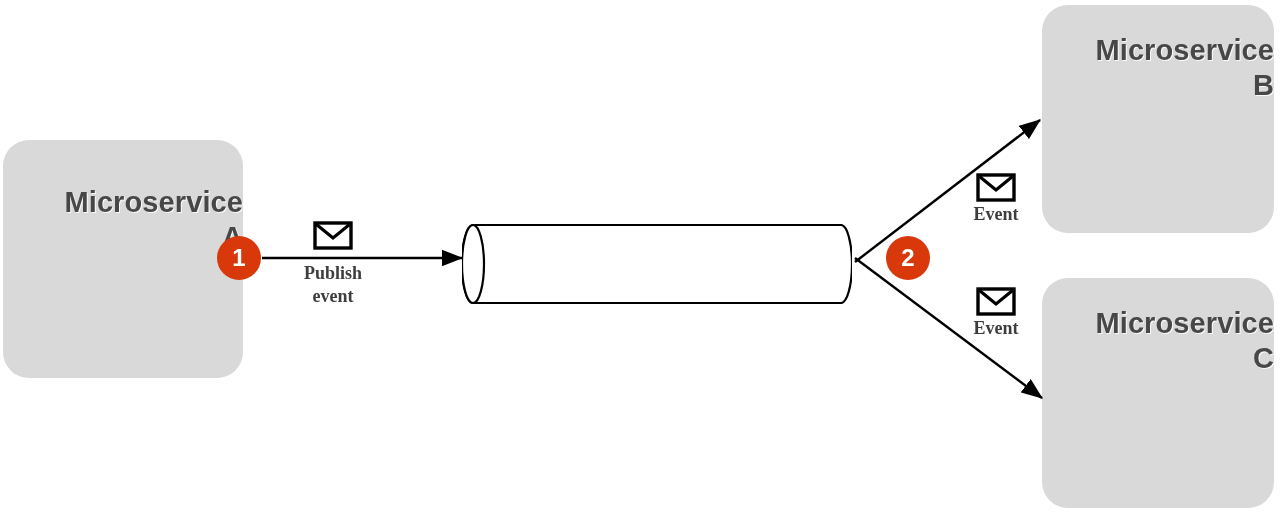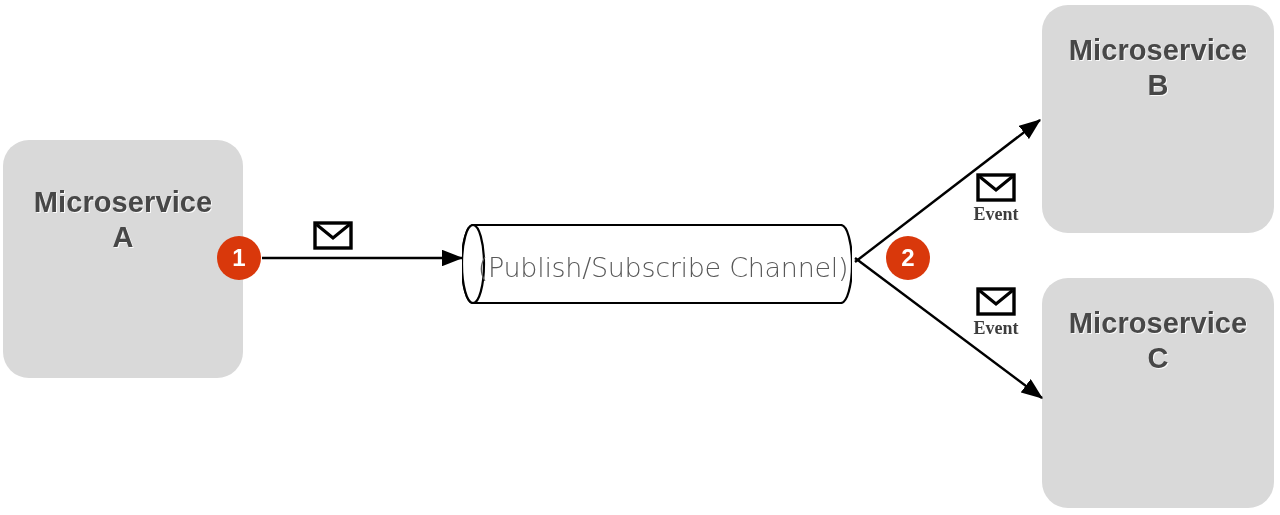--- a/index.html
+++ b/index.html
@@ -23,21 +23,21 @@
     position: absolute;
     background: #d9d9d9;
     border-radius: 26px;
     box-sizing: border-box;
     display: block;
   }
   .service-label {
     position: absolute;
     left: 0;
     right: 0;
-    text-align: center;
+    text-align: right;
     font-weight: bold;
     font-size: 29px;
     line-height: 1.22;
     color: #474747;
     text-shadow: 1px 1px 0 rgba(255,255,255,0.85);
     letter-spacing: 0.1px;
     white-space: pre-line;
   }
   
   #bus-cylinder {
@@ -134,21 +134,20 @@
     <div class="service-label" id="label-c" style="top: 28px; color: rgb(71, 71, 71);">Microservice
 C</div>
   </div>
 
   <div id="bus-cylinder" style="left: 462px; top: 224px; width: 390px; height: 80px;">
     <svg width="390" height="80" viewBox="0 0 390 80">
       <path d="M 11 1 L 379 1 A 11 39 0 0 1 379 79 L 11 79 A 11 39 0 0 1 11 1 Z" fill="#ffffff" stroke="#000000" stroke-width="2.2"></path>
       <ellipse cx="11" cy="40" rx="11" ry="39" fill="#ffffff" stroke="#000000" stroke-width="2.2"></ellipse>
     </svg>
   </div>
-  <div class="bus-subtitle">(Publish/Subscribe Channel)</div>
 
   <svg id="arrow-layer" viewBox="0 0 1280 515">
     <defs>
       <marker id="arrowhead" markerWidth="9" markerHeight="7" refX="8.5" refY="3.5" orient="auto" markerUnits="strokeWidth">
         <polygon points="0 0, 9 3.5, 0 7" fill="#000000"></polygon>
       </marker>
     </defs>
     <line id="arrow-publish" stroke="#000000" stroke-width="2.4" marker-end="url(#arrowhead)" x1="262" y1="258" x2="462" y2="258"></line>
     <line id="arrow-sub-b" stroke="#000000" stroke-width="2.4" marker-end="url(#arrowhead)" x1="855" y1="262" x2="1040" y2="120"></line>
     <line id="arrow-sub-c" stroke="#000000" stroke-width="2.4" marker-end="url(#arrowhead)" x1="855" y1="258" x2="1042" y2="398"></line>
@@ -168,19 +167,21 @@
     </svg>
   </div>
 
   <div class="envelope" id="env-c" style="left: 976px; top: 287px;">
     <svg width="40" height="29" viewBox="0 0 40 29">
       <rect x="2" y="2" width="36" height="25" fill="#ffffff" stroke="#000000" stroke-width="3.4"></rect>
       <path d="M 3.5 3.5 L 20 17 L 36.5 3.5" fill="none" stroke="#000000" stroke-width="3.2"></path>
     </svg>
   </div>
 
+  <div class="edge-label" id="lbl-publish" style="width: 130px; left: 268px; top: 262px;">Publish
+event</div>
   <div class="edge-label" id="lbl-b" style="width: 90px; left: 951px; top: 203px;">Event</div>
   <div class="edge-label" id="lbl-c" style="width: 90px; left: 951px; top: 317px;">Event</div>
 
   <div class="step-badge" id="badge-1" style="left: 217px; top: 236px; background: rgb(217, 56, 11); color: rgb(255, 255, 255);">1</div>
   <div class="step-badge" id="badge-2" style="left: 886px; top: 236px; background: rgb(217, 56, 11); color: rgb(255, 255, 255);">2</div>
 
 </div>
 
 </body></html>

